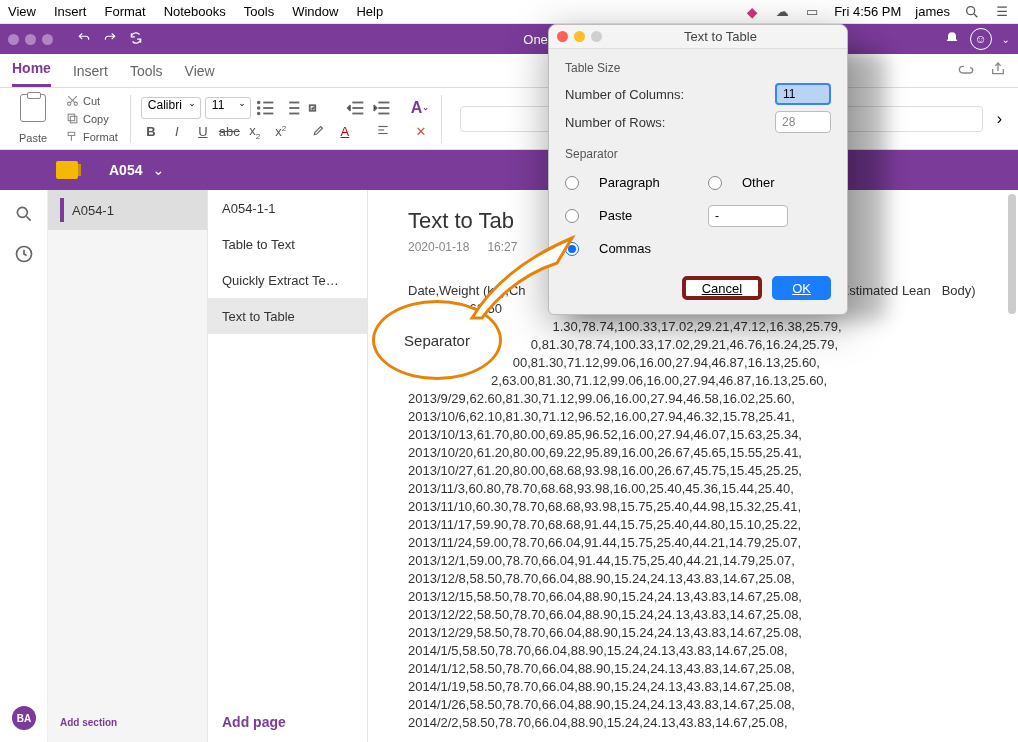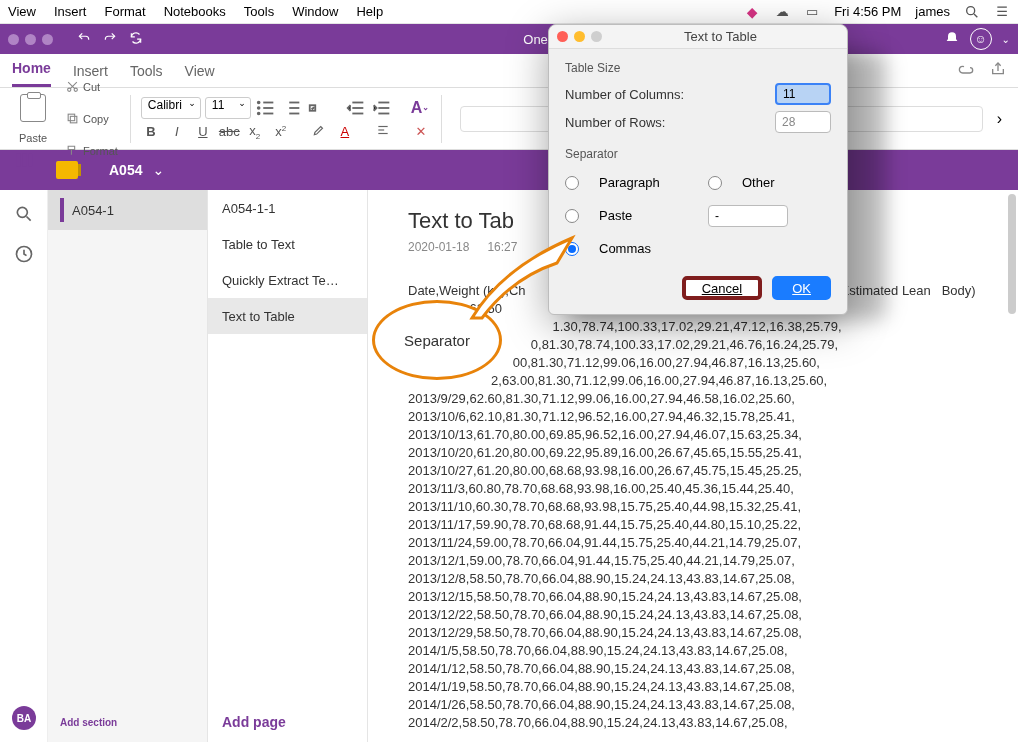--- a/index.html
+++ b/index.html
@@ -24,21 +24,21 @@
 .ribbon-tabs { height: 34px; display:flex; align-items:flex-end; padding:0 12px; gap:22px; border-bottom: 1px solid #ddd; }
 .ribbon-tab { font-size:14px; padding:8px 0; color:#666; cursor:pointer; }
 .ribbon-tab.active { color:#7a3b99; font-weight:600; border-bottom: 3px solid #7a3b99; }
 .ribbon-tabs-right { margin-left:auto; display:flex; gap:16px; color:#666; padding-bottom:6px; }
 
 .ribbon { height: 62px; border-bottom: 1px solid #ddd; display:flex; align-items:center; padding: 0 8px; gap:6px; }
 .ribbon-group { display:flex; flex-direction:column; align-items:center; justify-content:center; height:100%; padding:0 4px; }
 .paste-btn { display:flex; flex-direction:column; align-items:center; justify-content:center; gap:10px; font-size:11px; color:#555; width:42px; }
 .clipboard-icon { width:26px; height:28px; border:1.5px solid #888; border-radius:3px; position:relative; }
 .clipboard-icon::before { content:""; position:absolute; top:-3px; left:6px; width:12px; height:5px; border:1.5px solid #888; border-radius:2px; background:#fff; }
-.clip-small { display:flex; flex-direction:column; gap:17px; font-size:11px; color:#555; }
+.clip-small { display:flex; flex-direction:column; gap:3px; font-size:11px; color:#555; }
 .clip-small-row { display:flex; align-items:center; gap:4px; padding:1px 2px; }
 .clip-small-row svg { width:13px; height:13px; }
 .ribbon-sep { width:1px; height:48px; background:#ddd; margin:0 4px; }
 .font-row { display:flex; align-items:center; gap:4px; }
 .font-select { height:22px; border:1px solid #ccc; border-radius:3px; padding:0 18px 0 6px; font-size:12px; background:#fff; position:relative; }
 .font-btns { display:flex; gap:6px; margin-top:4px; font-size:13px; color:#555; align-items:center; }
 .font-btns span { width:20px; text-align:center; cursor:pointer; }
 .small-btn { width:22px; height:20px; display:inline-flex; align-items:center; justify-content:center; color:#555; }
 .ribbon-search { flex:1; height:26px; border:1px solid #ddd; border-radius:4px; margin-left:8px; }
 .ribbon-arrow { padding:0 8px; }

